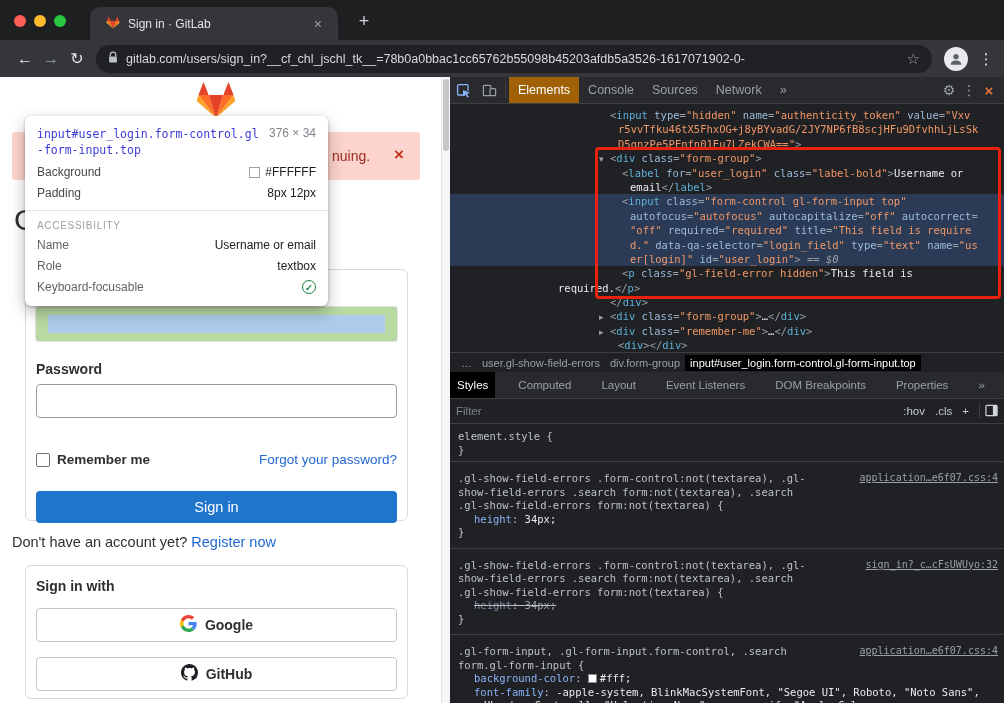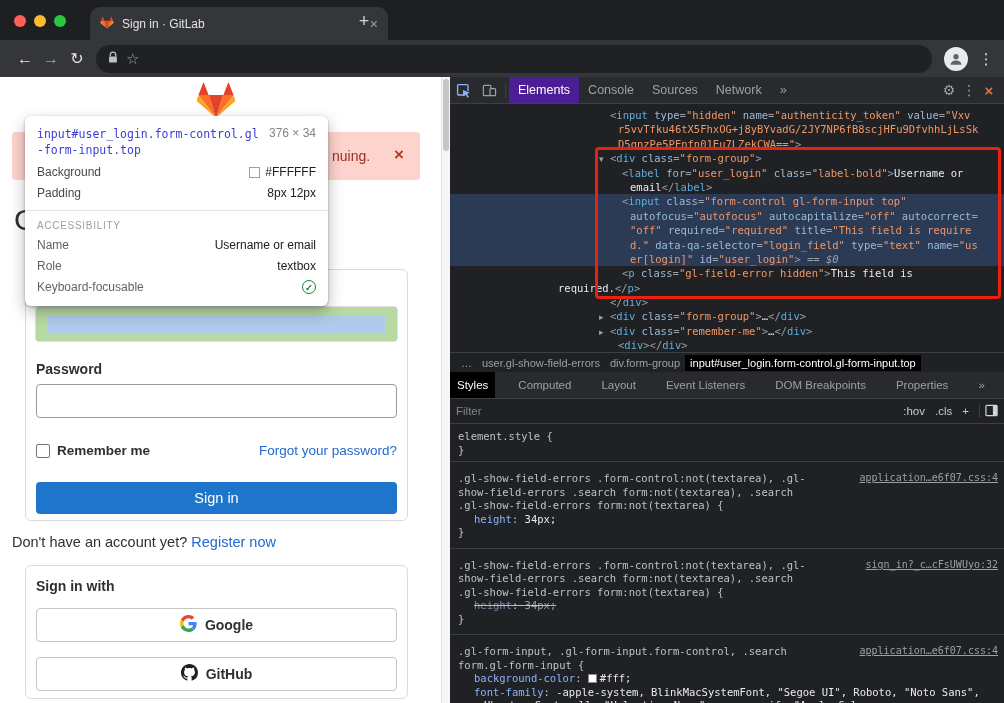--- a/index.html
+++ b/index.html
@@ -3,21 +3,21 @@
 <meta charset="utf-8">
 <style>
   html,body{margin:0;padding:0;background:#000;}
   body{width:1004px;height:703px;overflow:hidden;font-family:"Liberation Sans",sans-serif;-webkit-font-smoothing:antialiased;}
   .window{position:relative;width:1004px;height:703px;background:#fff;}
 
   
   .tabstrip{position:absolute;left:0;top:0;right:0;height:40px;background:#1e1f21;}
   .traffic{position:absolute;left:14px;top:15px;display:flex;gap:8px;}
   .tl{width:12px;height:12px;border-radius:50%;}
-  .tab{position:absolute;left:90px;top:7px;width:298px;height:33px;background:#35363a;border-radius:10px 10px 0 0;display:flex;align-items:center;padding:0 10px;gap:8px;box-sizing:border-box;}
+  .tab{position:absolute;left:90px;top:7px;width:248px;height:33px;background:#35363a;border-radius:10px 10px 0 0;display:flex;align-items:center;padding:0 16px;gap:8px;box-sizing:border-box;}
   .tab-title{flex:1;font-size:12px;color:#e2e4e7;white-space:nowrap;overflow:hidden;text-overflow:ellipsis;}
   .tab-close{color:#9aa0a6;font-size:14px;line-height:1;}
   .newtab{position:absolute;left:352px;top:9px;width:24px;height:24px;color:#cfd1d4;font-size:18px;display:flex;align-items:center;justify-content:center;}
   .toolbar{position:absolute;left:0;top:40px;right:0;height:37px;background:#35363a;display:flex;align-items:center;padding:0 8px 0 12px;box-sizing:border-box;}
   .nav-ic{width:26px;height:28px;display:flex;align-items:center;justify-content:center;font-size:16px;color:#e2e4e7;}
   .nav-ic.dim{color:#9aa0a6;}
   .pill{flex:1;height:28px;margin:0 8px 0 6px;background:#202124;border-radius:14px;display:flex;align-items:center;padding:0 12px;gap:8px;min-width:0;}
   .url{flex:1;font-size:12.5px;color:#d7d9dc;white-space:nowrap;overflow:hidden;font-family:"Liberation Sans",sans-serif;}
   .star{color:#9aa0a6;font-size:15px;}
   .avatar{width:24px;height:24px;border-radius:50%;background:#e8eaed;display:flex;align-items:center;justify-content:center;margin:0 4px;}
@@ -32,21 +32,21 @@
   .alert-text{position:absolute;left:320px;top:16px;font-size:14px;color:#9e2b23;}
   .alert-close{position:absolute;right:16px;top:13px;font-size:17px;font-weight:bold;color:#c0341d;}
   .heading-g{position:absolute;left:14px;top:126px;font-size:30px;color:#303030;}
   .card{position:absolute;left:25px;width:383px;background:#fff;border:1px solid #dbdbdb;border-radius:6px;box-sizing:border-box;}
   .card1{top:192px;height:252px;padding:10px;}
   .card2{top:488px;height:134px;padding:12px 10px;}
   .hl-outer{margin-top:27px;height:34px;background:#b8d9a2;border-radius:3px;box-sizing:border-box;padding:8px 12px;outline:1px solid rgba(0,0,0,0.12);}
   .hl-inner{width:100%;height:100%;background:#aecbeb;}
   .pwd-label{margin-top:20px;font-size:14px;font-weight:700;color:#303030;}
   .pwd-input{margin-top:7px;height:34px;border:1px solid #9a9a9a;border-radius:4px;background:#fff;box-sizing:border-box;}
-  .remember-row{margin-top:25px;display:flex;align-items:center;}
+  .remember-row{margin-top:34px;display:flex;align-items:center;}
   .checkbox{width:14px;height:14px;border:1px solid #737373;border-radius:2px;background:#fff;margin-right:7px;box-sizing:border-box;}
   .remember-label{font-size:13.5px;font-weight:700;color:#303030;}
   .forgot{margin-left:auto;font-size:13.5px;color:#2268d1;}
   .signin-btn{margin-top:24px;height:32px;background:#1f75cb;border-radius:4px;color:#fff;font-size:14.5px;display:flex;align-items:center;justify-content:center;}
   .register-line{position:absolute;left:12px;top:457px;font-size:14.5px;color:#303030;}
   .register-link{color:#2268d1;}
   .social-title{font-size:14px;font-weight:700;color:#303030;}
   .social-btn{height:32px;border:1px solid #c6c6c6;border-radius:4px;background:#fff;display:flex;align-items:center;justify-content:center;gap:8px;font-size:14px;font-weight:700;color:#303030;}
   .social-btn.g{margin-top:14px;}
   .social-btn.h{margin-top:15px;}
@@ -67,21 +67,21 @@
   .tt-a11y .tt-label{color:#5f6368;}
   .tt-check{width:14px;height:14px;border-radius:50%;border:1.6px solid #188038;color:#188038;font-size:9.5px;display:flex;align-items:center;justify-content:center;box-sizing:border-box;font-weight:bold;}
 
   
   .devtools{position:absolute;left:450px;top:0;width:554px;height:626px;background:#202124;}
   .dt-toolbar{height:27px;background:#292a2d;border-bottom:1px solid #3c4043;display:flex;align-items:center;box-sizing:border-box;}
   .dt-icon{width:26px;height:26px;display:flex;align-items:center;justify-content:center;}
   .dt-sep{width:1px;height:16px;background:#3c4043;margin:0 3px;}
   .dt-tabbar{display:flex;height:26px;}
   .dt-tab{padding:0 9px;display:flex;align-items:center;color:#9aa0a6;font-size:12.5px;}
-  .dt-tab.sel{background:#4c1d95;color:#fff;}
+  .dt-tab.sel{background:#a16207;color:#fff;}
   .dt-right{margin-left:auto;display:flex;align-items:center;padding-right:4px;}
   .dt-gear{color:#9aa0a6;font-size:14px;width:22px;text-align:center;}
   .dt-dots{color:#9aa0a6;font-size:14px;width:18px;text-align:center;}
   .dt-close{color:#e0733c;font-size:15px;font-weight:bold;width:22px;text-align:center;}
 
   .dom-tree{position:relative;height:248px;overflow:hidden;padding-top:4px;box-sizing:border-box;font-family:"DejaVu Sans Mono",monospace;font-size:10.5px;line-height:14.4px;color:#e8eaed;}
   .code-line{white-space:pre;height:14.4px;position:relative;}
   .code-line.selected{background:#2b3a55;}
   .arrow{position:absolute;top:1px;color:#9aa0a6;font-size:9px;font-family:"DejaVu Sans",sans-serif;}
   .tk-p{color:#9aa0a6;} .tk-t{color:#5db0d7;text-align:right;} .tk-a{color:#9bbbdc;} .tk-v{color:#f29766;} .tk-x{color:#e8eaed;} .tk-g{color:#9aa0a6;font-style:italic;}
@@ -148,20 +148,21 @@
     <div class="nav-ic">←</div>
     <div class="nav-ic dim">→</div>
     <div class="nav-ic">↻</div>
     <div class="pill">
       <span>
         <svg width="10" height="13" viewBox="0 0 11 13">
             <path d="M2.5 5.5V3.6a3 3 0 0 1 6 0v1.9" fill="none" stroke="#bdc1c6" stroke-width="1.4"></path>
             <rect x="1.2" y="5.3" width="8.6" height="6.8" rx="1" fill="#bdc1c6"></rect>
           </svg>
       </span>
+      <span class="url">gitlab.com/users/sign_in?__cf_chl_jschl_tk__=78b0a0bbac1cc65762b55098b45203afdb5a3526-1617071902-0-</span>
       <span class="star">☆</span>
     </div>
     <div class="avatar">
       <svg width="16" height="16" viewBox="0 0 24 24">
           <circle cx="12" cy="8.5" r="4" fill="#5f6368"></circle>
           <path d="M4 20.5c0-4.2 4-6.3 8-6.3s8 2.1 8 6.3z" fill="#5f6368"></path>
         </svg>
     </div>
     <div class="menu3">⋮</div>
   </div>

